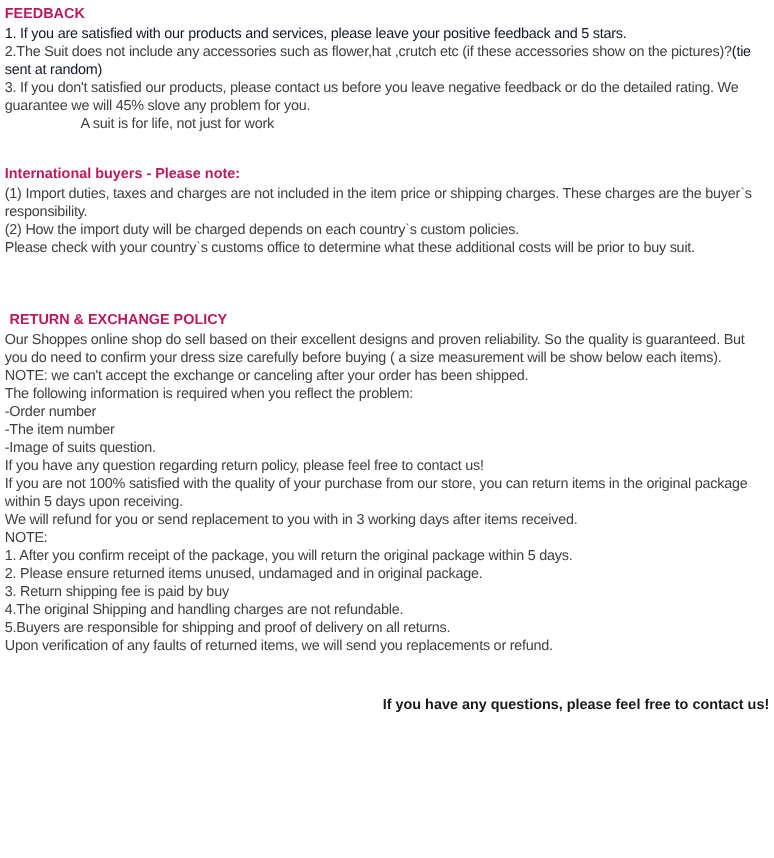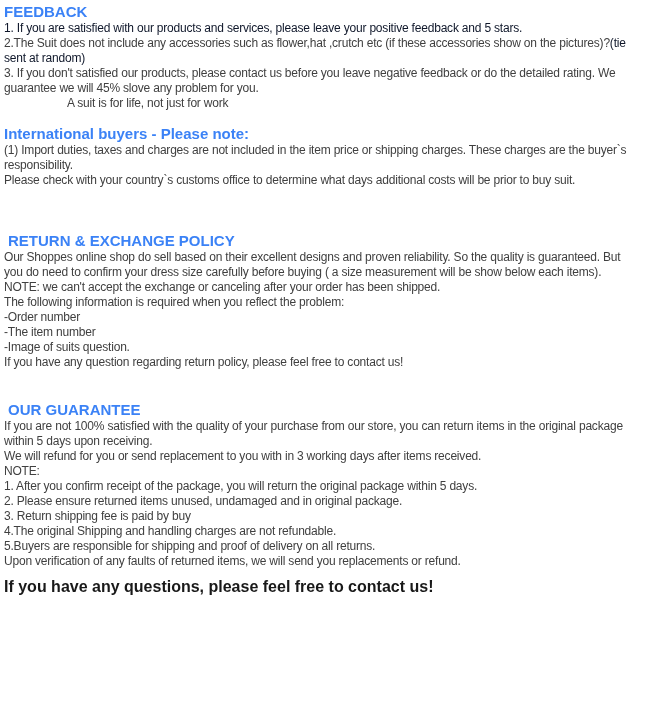--- a/index.html
+++ b/index.html
@@ -9,76 +9,77 @@
     height: 715px;
     padding: 2px 4px 28px 4px;
     font-family: "Liberation Sans", "DejaVu Sans", sans-serif;
     font-size: 12px;
     line-height: 15px;
     letter-spacing: -0.2px;
     color: #404040;
     overflow: hidden;
   }
   .h {
-    font-size: 15px;
+    font-size: 12px;
     line-height: 19px;
     font-weight: bold;
-    color: #3b82f6;
+    color: #be185d;
     letter-spacing: 0;
   }
   .h.sp { padding-left: 4px; }
   .mt-shipping { margin-top: 31px; }
-  .mt-intl { margin-top: 13px; }
+  .mt-intl { margin-top: 24px; }
   .mt-return { margin-top: 43px; }
   .mt-guarantee { margin-top: 30px; }
   p { margin: 0; }
   .red { color: #0f172a; }
   .indent2 { padding-left: 63px; }
   .footer-line {
-    margin-top: 8px;
-    font-size: 16px;
+    margin-top: 31px;
+    font-size: 12px;
     line-height: 20px;
     font-weight: bold;
     color: #191919;
     letter-spacing: 0;
+    text-align: right;
   }
 </style>
 </head>
 <body>
 
 <section>
   <h2 class="h">FEEDBACK</h2>
   <p class="red">1. If you are satisfied with our products and services, please leave your positive feedback and 5 stars.</p>
   <p><span>2.The Suit does not include any accessories such as flower,hat ,crutch etc (if these accessories show on the pictures)?</span><span class="red">(tie sent at random)</span></p>
   <p>3. If you don't satisfied our products, please contact us before you leave negative feedback or do the detailed rating. We guarantee we will 45% slove any problem for you.</p>
 </section>
 
 <section>
   <p class="indent2">A suit is for life, not just for work</p>
 </section>
 
 <section>
   <h2 class="h mt-intl">International buyers - Please note:</h2>
   <p>(1) Import duties, taxes and charges are not included in the item price or shipping charges. These charges are the buyer`s responsibility.</p>
-  <p>Please check with your country`s customs office to determine what days additional costs will be prior to buy suit.</p>
+  <p>(2) How the import duty will be charged depends on each country`s custom policies.</p>
+  <p>Please check with your country`s customs office to determine what these additional costs will be prior to buy suit.</p>
 </section>
 
 <section>
   <h2 class="h sp mt-return">RETURN &amp; EXCHANGE POLICY</h2>
   <p>Our Shoppes online shop do sell based on their excellent designs and proven reliability. So the quality is guaranteed. But you do need to confirm your dress size carefully before buying ( a size measurement will be show below each items).</p>
   <p>NOTE: we can't accept the exchange or canceling after your order has been shipped.</p>
   <p>The following information is required when you reflect the problem:</p>
   <p>-Order number</p>
   <p>-The item number</p>
   <p>-Image of suits question.</p>
   <p>If you have any question regarding return policy, please feel free to contact us!</p>
 </section>
 
 <section>
-  <h2 class="h sp mt-guarantee">OUR GUARANTEE</h2>
   <p>If you are not 100% satisfied with the quality of your purchase from our store, you can return items in the original package within 5 days upon receiving.</p>
   <p>We will refund for you or send replacement to you with in 3 working days after items received.</p>
   <p>NOTE:</p>
   <p>1. After you confirm receipt of the package, you will return the original package within 5 days.</p>
   <p>2. Please ensure returned items unused, undamaged and in original package.</p>
   <p>3. Return shipping fee is paid by buy</p>
   <p>4.The original Shipping and handling charges are not refundable.</p>
   <p>5.Buyers are responsible for shipping and proof of delivery on all returns.</p>
   <p>Upon verification of any faults of returned items, we will send you replacements or refund.</p>
 </section>

